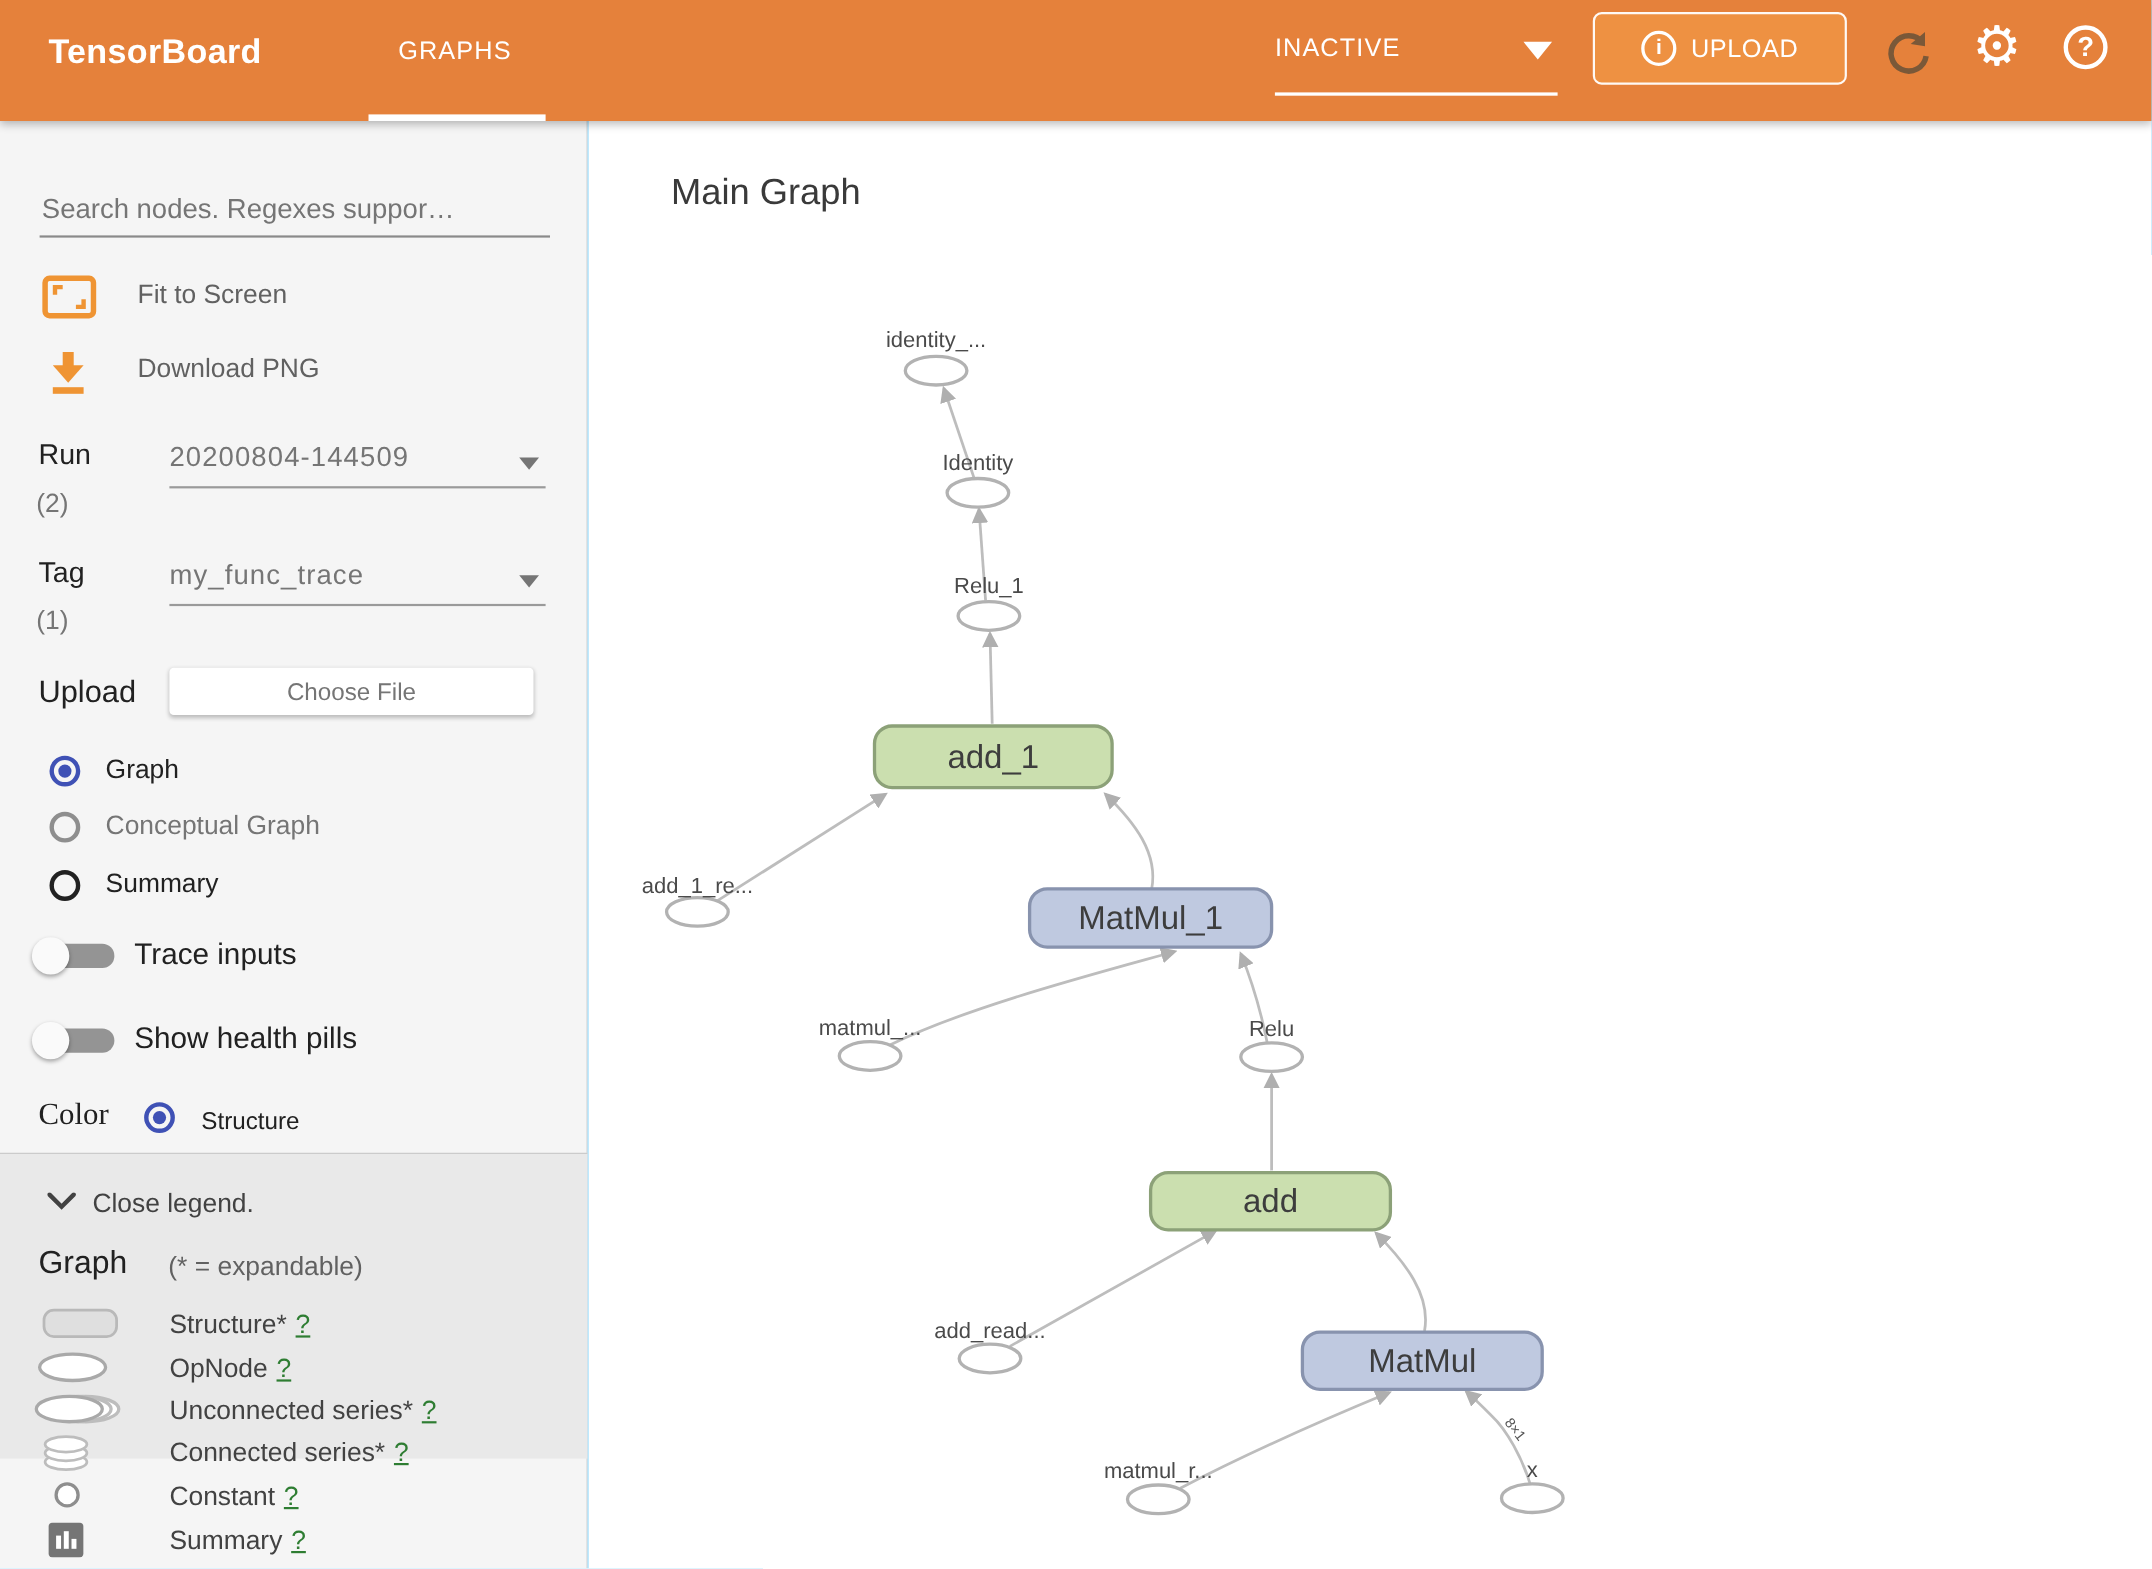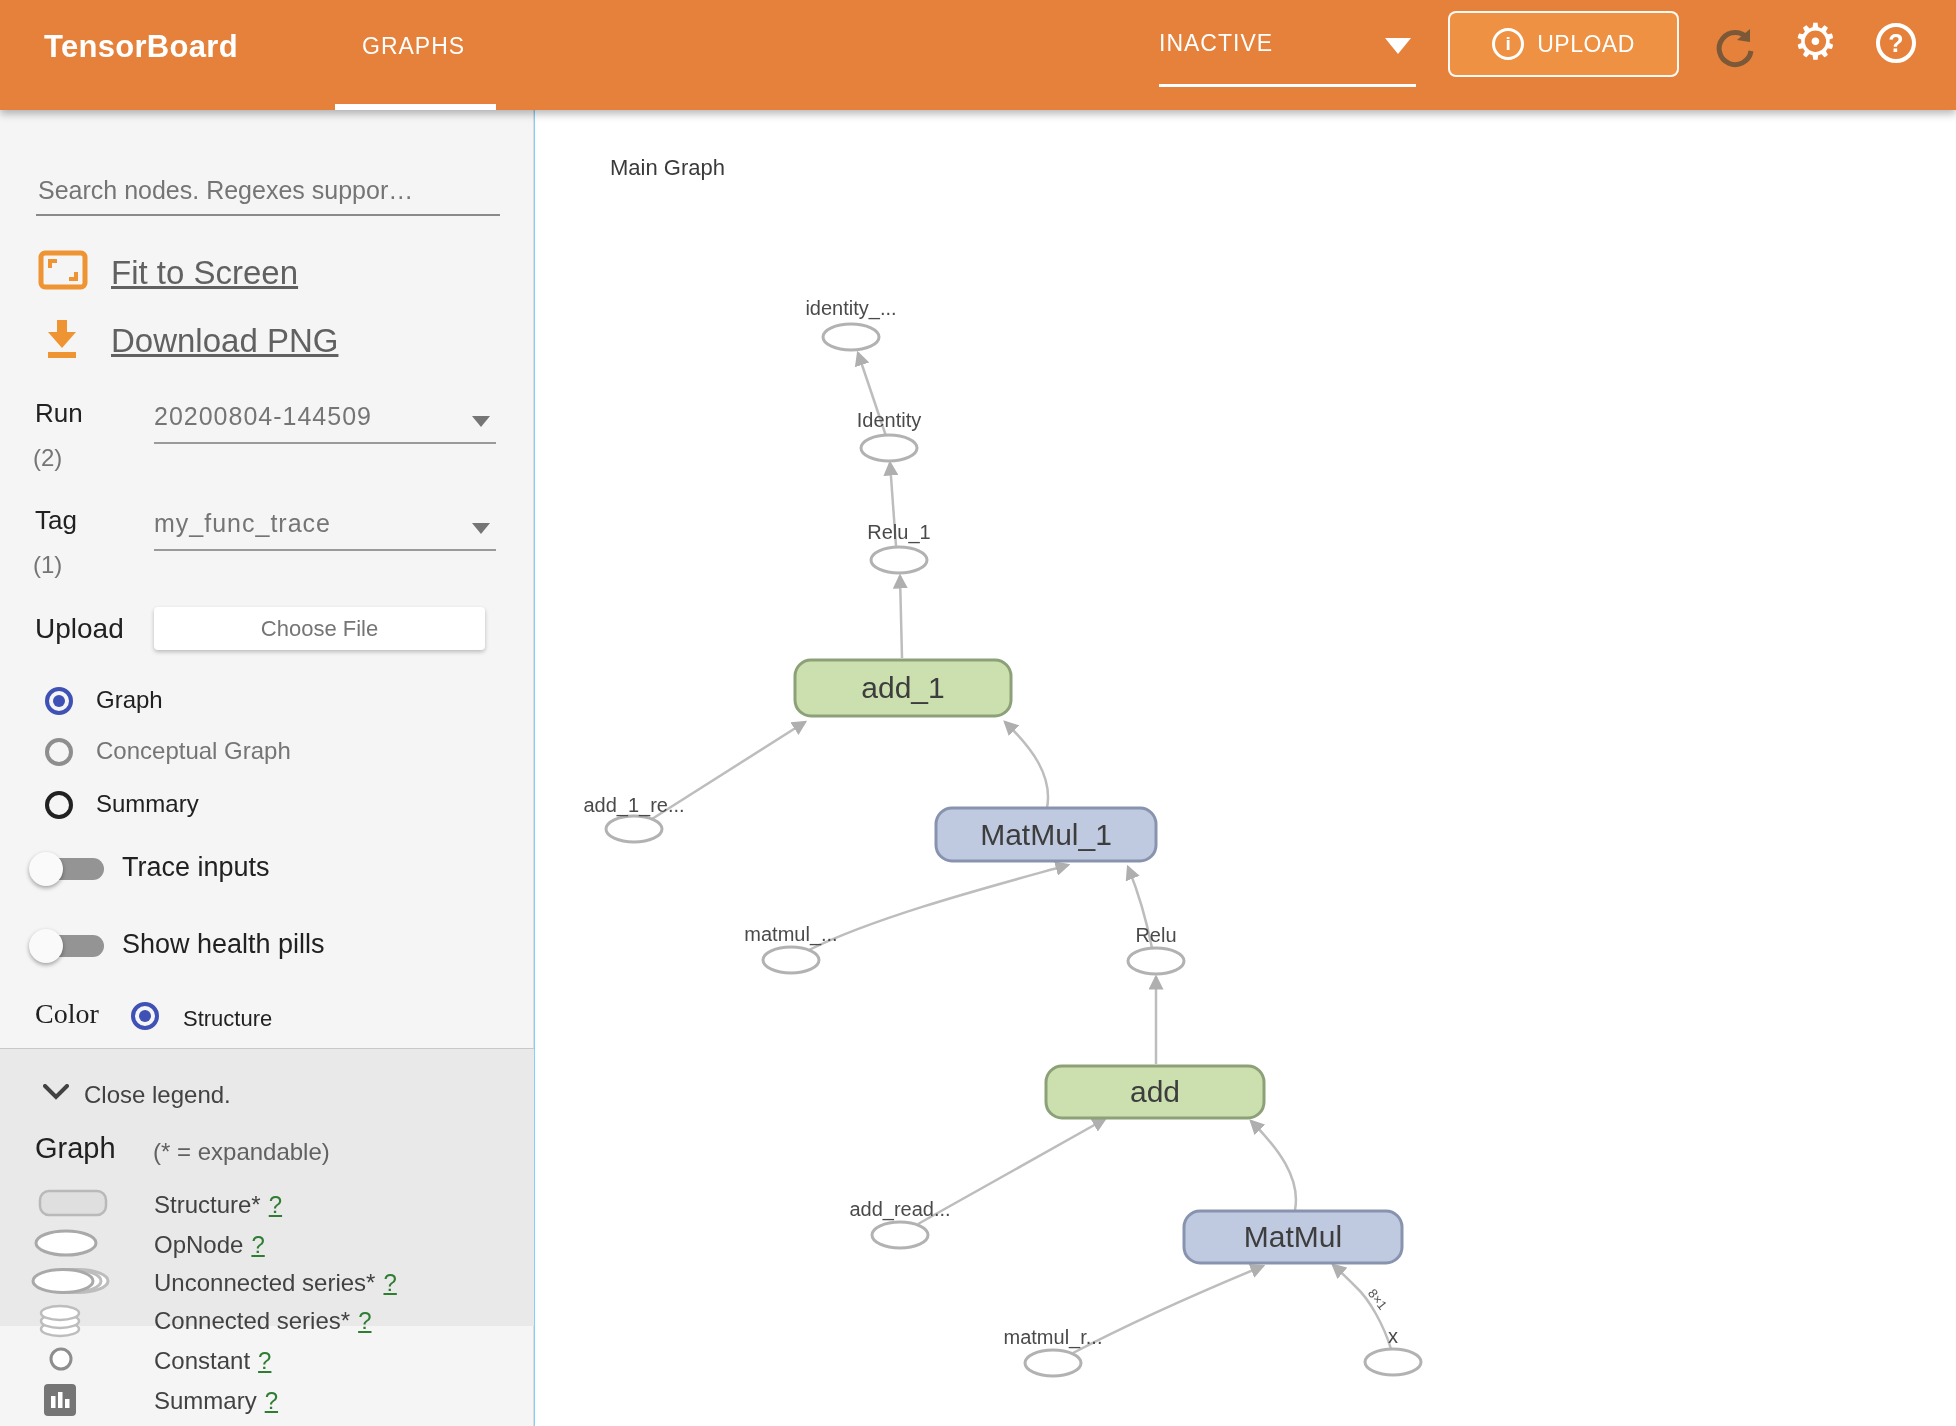--- a/index.html
+++ b/index.html
@@ -26,21 +26,21 @@
              display:flex;align-items:center;justify-content:center;color:#fff;font-size:25px;font-weight:700;}
   .gear{font-size:50px;color:#fff;line-height:50px;}
 
   
   .side{position:absolute;left:0;top:110px;width:534px;height:1316px;background:#F5F5F5;
         border-right:1px solid #DCDCDC;box-sizing:border-box;z-index:5;}
   .search{position:absolute;left:36px;top:56px;width:460px;height:46px;border:none;outline:none;background:transparent;
           border-bottom:2px solid #8a8a8a;font-size:25px;color:#424242;font-family:"Liberation Sans",sans-serif;}
   .search::placeholder{color:#757575;opacity:1;}
   .toolrow{position:absolute;left:0;width:534px;height:44px;cursor:pointer;}
-  .toolrow .lbl{position:absolute;left:111px;top:4px;font-size:33px;color:#616161;text-decoration:underline;}
+  .toolrow .lbl{position:absolute;left:125px;top:4px;font-size:24px;color:#616161;}
   .fieldlabel{position:absolute;left:35px;font-size:26px;color:#212121;}
   .fieldcount{position:absolute;left:33px;font-size:24px;color:#757575;}
   .ddvalue{position:absolute;left:154px;font-size:25px;color:#757575;letter-spacing:1px;cursor:pointer;}
   .ddcaret{position:absolute;left:472px;width:0;height:0;cursor:pointer;
            border-left:9px solid transparent;border-right:9px solid transparent;border-top:11px solid #757575;}
   .ddline{position:absolute;left:154px;width:342px;height:2px;background:#9A9A9A;}
   .choosefile{position:absolute;left:154px;top:497px;width:331px;height:43px;background:#fff;border:none;border-radius:4px;
               box-shadow:0 2px 4px rgba(0,0,0,.24);font-size:22px;color:#757575;cursor:pointer;
               font-family:"Liberation Sans",sans-serif;}
   .radiorow{position:absolute;left:0;width:534px;height:34px;cursor:pointer;}
@@ -67,21 +67,21 @@
   .closelegend .lbl{position:absolute;left:84px;top:2px;font-size:24px;color:#424242;}
   .legheading{position:absolute;left:35px;top:83px;font-size:29px;color:#212121;}
   .legnote{position:absolute;left:153px;top:89px;font-size:24px;color:#616161;}
   .legrow{position:absolute;left:0;width:534px;height:36px;}
   .legrow .lbl{position:absolute;left:154px;top:3px;font-size:24px;color:#424242;}
   .helplink{color:#2E7D32;text-decoration:underline;cursor:pointer;margin-left:8px;}
   .legicon{position:absolute;top:0;}
 
   
   .main{position:absolute;left:535px;top:110px;width:1421px;height:1316px;background:#fff;}
-  .maintitle{position:absolute;left:610px;top:155px;font-size:22px;color:#3A3A3A;z-index:2;}
+  .maintitle{position:absolute;left:610px;top:155px;font-size:33px;color:#3A3A3A;z-index:2;}
   #graph-svg{position:absolute;left:0;top:0;z-index:1;}
 </style>
 </head>
 <body>
 
 <div class="app">
 
   <div class="appbar">
     <div class="logo">TensorBoard</div>
     <div class="tab">GRAPHS</div>

